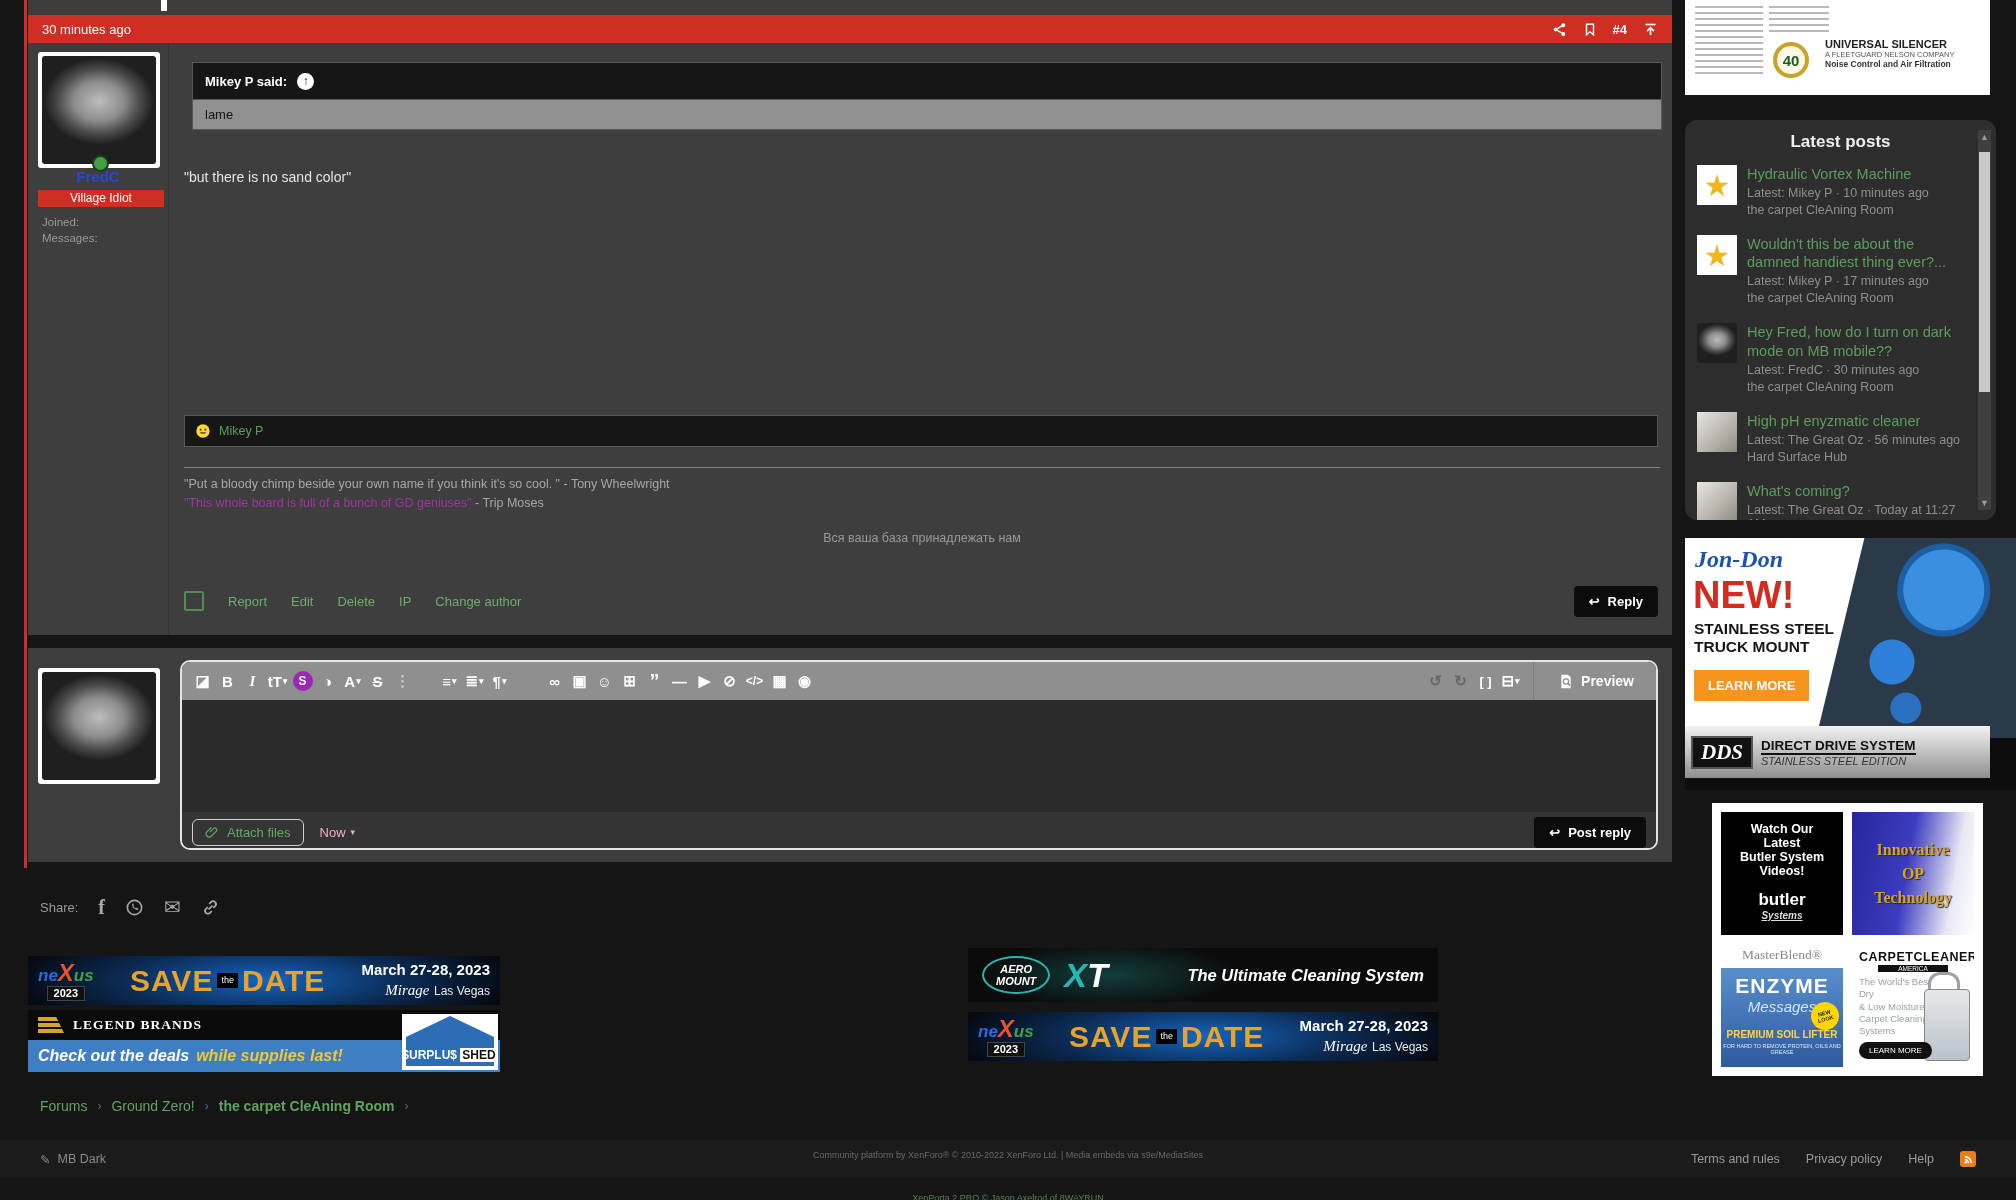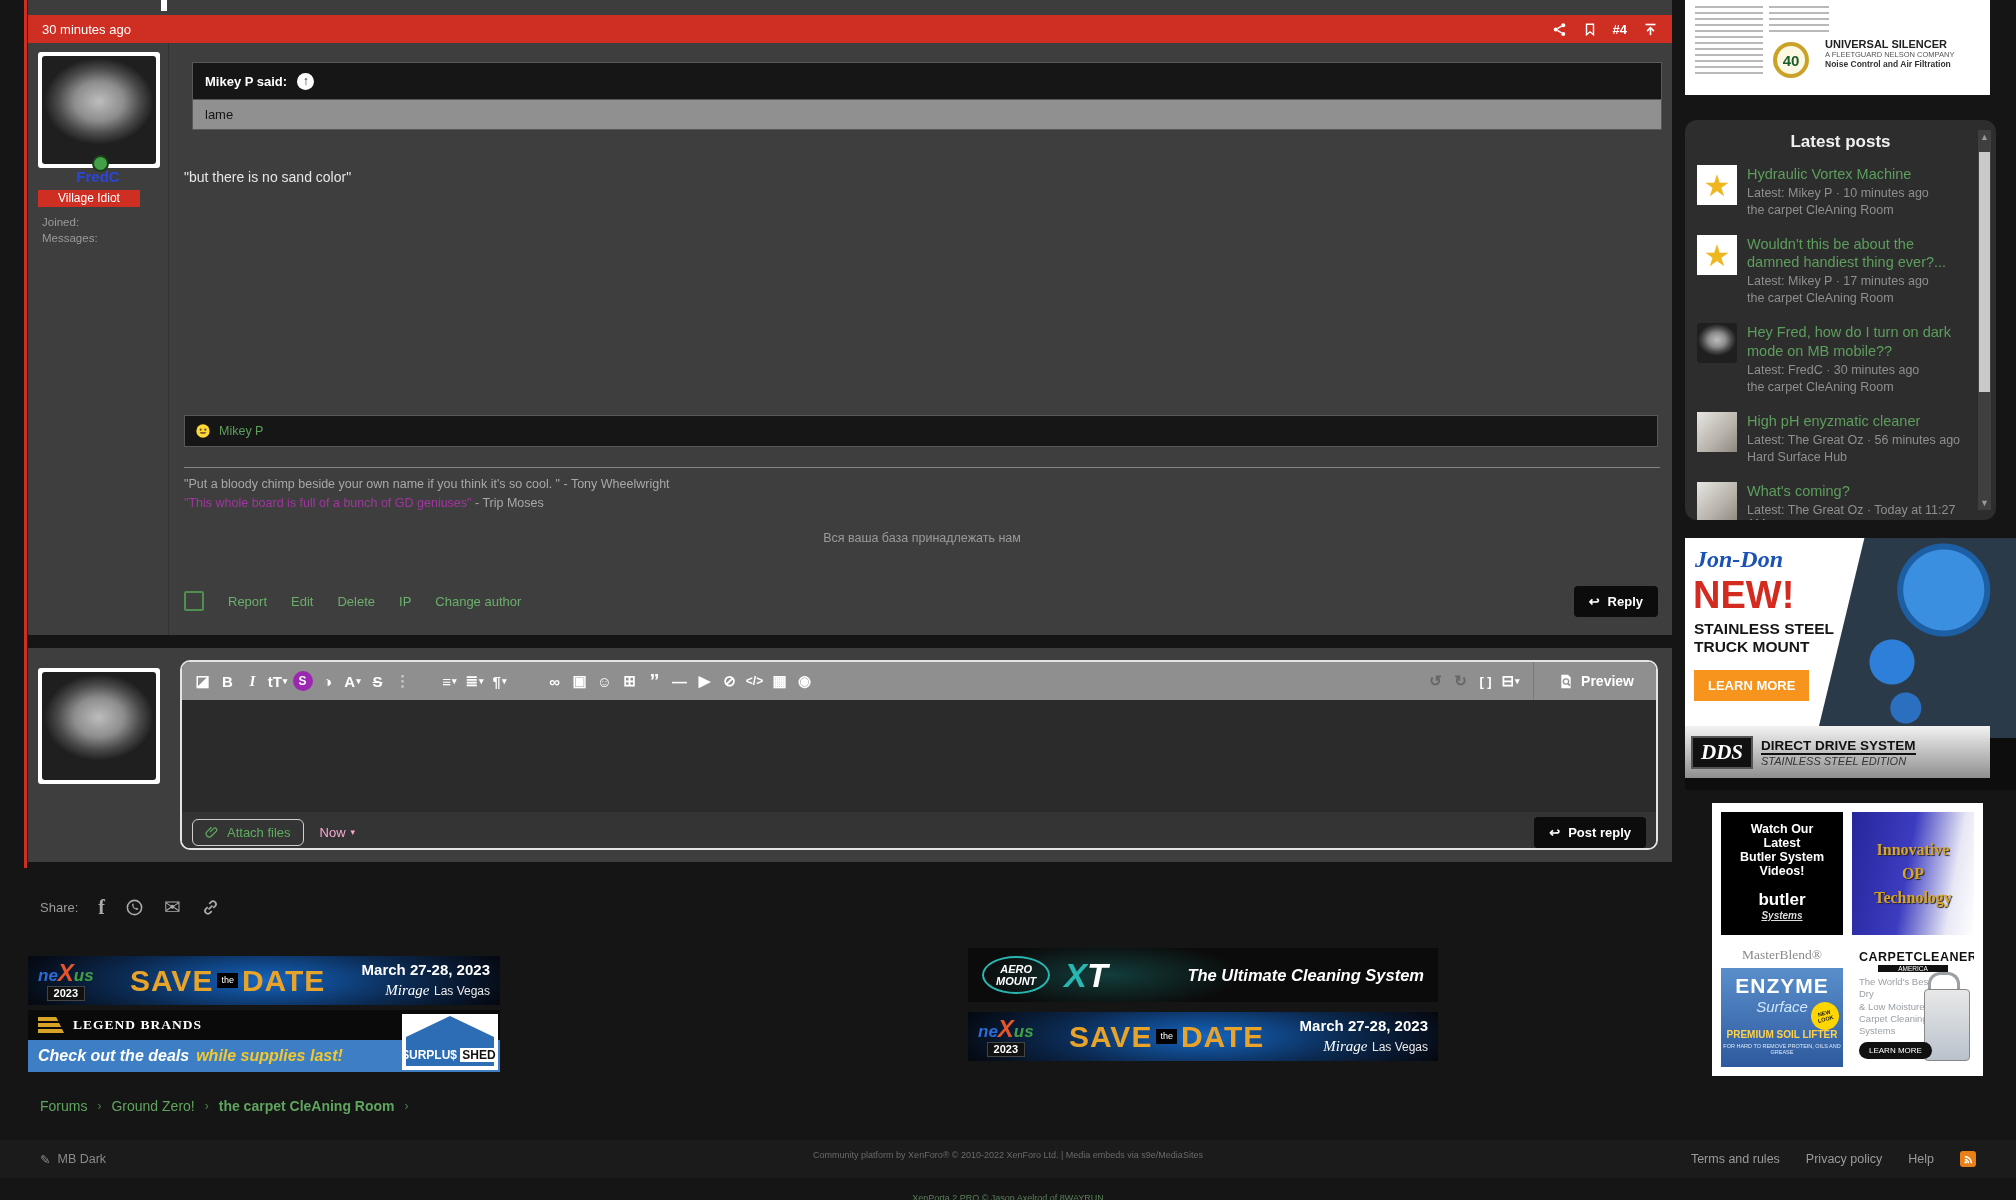--- a/index.html
+++ b/index.html
@@ -13,21 +13,21 @@
   .redbar{left:28px;top:15px;width:1644px;height:28px;background:#cf2e23;display:flex;align-items:center;padding:0 14px;box-sizing:border-box;color:#fff;font-size:13px;}
   .redbar .right{margin-left:auto;display:flex;align-items:center;gap:16px;font-weight:bold;}
   .redbar svg{display:block;}
   .post{left:28px;top:43px;width:1644px;height:592px;background:#3e3e3e;}
   .leftcol{left:0;top:0;width:140px;height:592px;border-right:1px solid #333;}
   .avbox{left:10px;width:122px;height:116px;background:#fff;border-radius:3px;padding:4px;box-sizing:border-box;}
   .chimp{width:100%;height:100%;border-radius:3px;background:radial-gradient(ellipse 48% 40% at 50% 42%,#bdbdbd 0%,#8d8d8d 45%,#4a4a4a 75%,#1f1f1f 100%);}
   .photoav{width:100%;height:100%;background:linear-gradient(135deg,#e8e6e2,#b7b2aa 60%,#8e887f);}
   .odot{left:64px;top:112px;width:13px;height:13px;border-radius:50%;background:#43a047;border:2px solid #1c3d1c;}
   .uname{left:0;top:125px;width:140px;text-align:center;color:#2b46d9;font-weight:bold;font-size:15px;}
-  .ubadge{left:10px;top:147px;width:102px;height:17px;background:#cf2e23;color:#fff;font-size:12px;text-align:center;line-height:17px;}
+  .ubadge{left:10px;top:147px;width:126px;height:17px;background:#cf2e23;color:#fff;font-size:12px;text-align:center;line-height:17px;}
   .umeta{left:14px;color:#9a9a9a;font-size:11.5px;}
   .quote1{left:164px;top:19px;width:1468px;border:1px solid #585858;}
   .q1head{background:#161616;height:36px;display:flex;align-items:center;gap:10px;padding:0 12px;color:#fff;font-weight:bold;font-size:13px;}
   .upcircle{width:17px;height:17px;border-radius:50%;background:#fff;color:#161616;font-size:12px;font-weight:bold;display:flex;align-items:center;justify-content:center;}
   .q1body{background:#909090;color:#151515;font-size:13px;padding:7px 12px;border-top:1px solid #585858;}
   .msg{left:156px;top:126px;font-size:14px;color:#e6e6e6;}
   .quote2{left:156px;top:372px;width:1474px;height:32px;background:#161616;border:1px solid #585858;box-sizing:border-box;display:flex;align-items:center;gap:8px;padding:0 10px;}
   .quote2 .qauthor{color:#5d9e5d;font-size:12.5px;}
   .sigdiv{left:156px;top:424px;width:1476px;border-top:1px solid #848484;}
   .sig{left:156px;color:#a8a8a8;font-size:12.5px;}
@@ -570,21 +570,21 @@
     </div>
     <div class="adcell opad">
       <div>Innovative</div>
       <div>OP</div>
       <div>Technology</div>
     </div>
     <div class="adcell mb">
       <div class="brand">MasterBlend®</div>
       <div class="blue">
         <div class="big">ENZYME</div>
-        <div class="script">Surface</div>
+        <div class="script">Messages</div>
         <div class="badge">NEW LOOK</div>
         <div class="sub">PREMIUM SOIL LIFTER</div>
         <div class="tiny">FOR HARD TO REMOVE PROTEIN, OILS AND GREASE</div>
       </div>
     </div>
     <div class="adcell cca">
       <div class="h1">CARPETCLEANER</div>
       <div class="h2">AMERICA</div>
       <div class="body">
         <div>The World's Best Dry</div>

